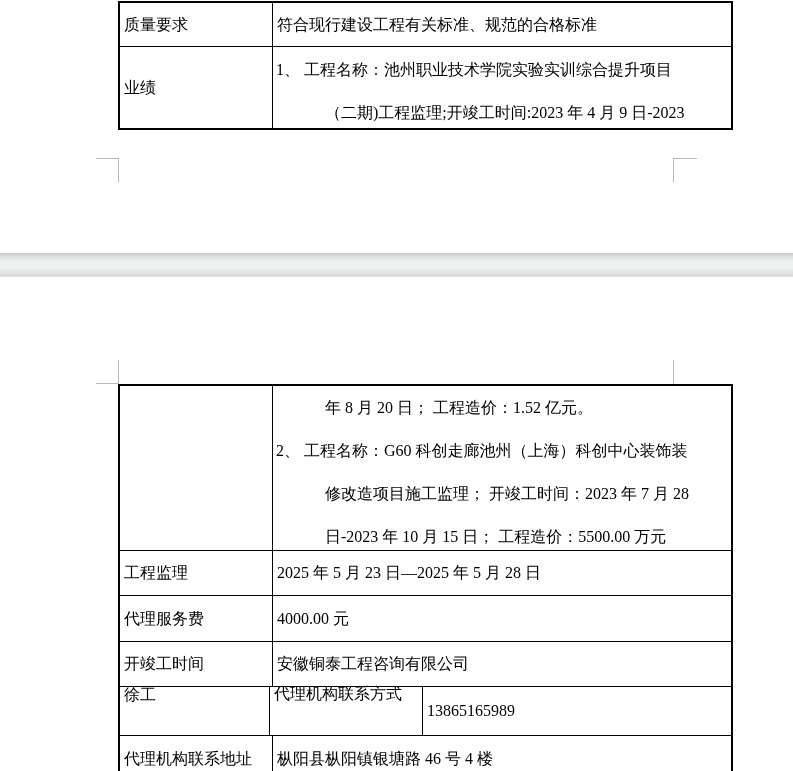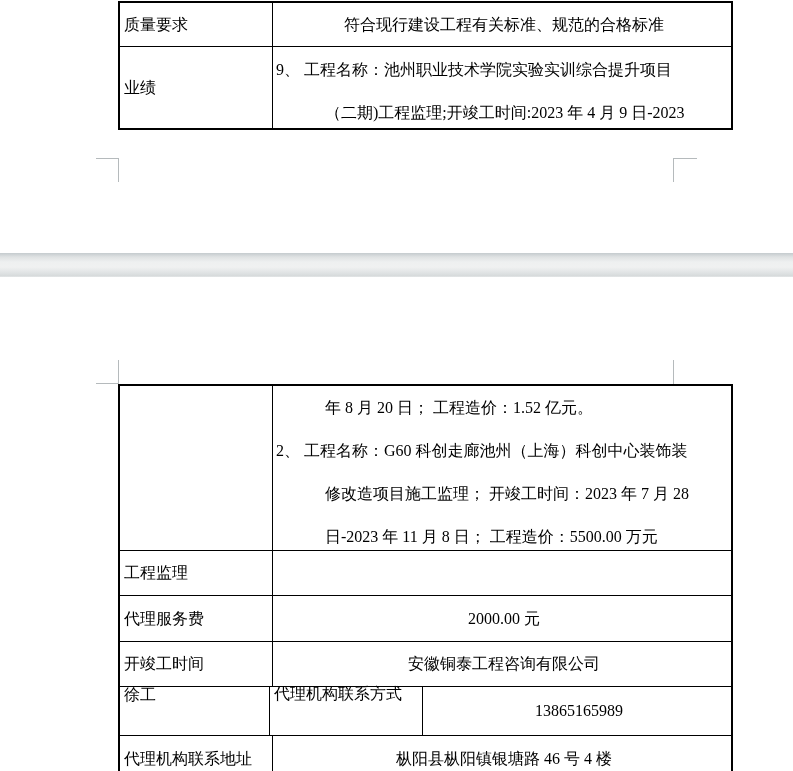--- a/index.html
+++ b/index.html
@@ -25,21 +25,21 @@
   }
   .t1 { top:1px; }
   .t2 { top:92px; }
   .trow { display:flex; box-sizing:border-box; }
   .trow + .trow { border-top:1px solid #000; }
   .lab {
     width:153px; flex:none; box-sizing:border-box;
     border-right:1px solid #000;
     display:flex; align-items:center; padding-left:4px;
   }
-  .con { flex:1; display:flex; align-items:center; padding-left:4px; box-sizing:border-box;justify-content:center; }
+  .con { flex:1; display:flex; align-items:center; padding-left:4px; box-sizing:border-box; }
   .cmid { flex:none; box-sizing:border-box; border-right:1px solid #000; display:flex; align-items:flex-start; padding-left:4px; }
   .w150 { width:150px; }
   .w153 { width:153px;font-family:Liberation Mono, monospace; }
   .multiline { display:block; padding-left:0; overflow:hidden; }
   .ln { line-height:43px; white-space:nowrap; padding-left:3px; }
   .ln.ind { padding-left:52px; }
   .pt1 { padding-top:1px; }
 </style>
 </head>
 <body>
@@ -55,21 +55,21 @@
         </div>
         <div class="con">
           <span>符合现行建设工程有关标准、规范的合格标准</span>
         </div>
       </div>
       <div class="trow" style="height:82px">
         <div class="lab">
           <span>业绩</span>
         </div>
         <div class="con multiline pt1">
-          <div class="ln">9、 工程名称：池州职业技术学院实验实训综合提升项目</div>
+          <div class="ln">1、 工程名称：池州职业技术学院实验实训综合提升项目</div>
           <div class="ln ind">（二期)工程监理;开竣工时间:2023 年 4 月 9 日-2023</div>
         </div>
       </div>
     </div>
 
     <div class="crop" style="left:96px;top:158px;width:23px;height:1px"></div>
     <div class="crop" style="left:118px;top:158px;width:1px;height:24px"></div>
     <div class="crop" style="left:673px;top:158px;width:24px;height:1px"></div>
     <div class="crop" style="left:673px;top:158px;width:1px;height:24px"></div>
   </div>
@@ -83,36 +83,39 @@
     <div class="crop" style="left:673px;top:68px;width:1px;height:24px"></div>
 
     <div class="doc-table t2">
 
       <div class="trow" style="height:164px">
         <div class="lab"></div>
         <div class="con multiline">
           <div class="ln ind">年 8 月 20 日； 工程造价：1.52 亿元。</div>
           <div class="ln">2、 工程名称：G60 科创走廊池州（上海）科创中心装饰装</div>
           <div class="ln ind">修改造项目施工监理； 开竣工时间：2023 年 7 月 28</div>
-          <div class="ln ind">日-2023 年 11 月 8 日； 工程造价：5500.00 万元</div>
+          <div class="ln ind">日-2023 年 10 月 15 日； 工程造价：5500.00 万元</div>
         </div>
       </div>
 
       <div class="trow" style="height:45px">
         <div class="lab">
           <span>工程监理</span>
+        </div>
+        <div class="con">
+          <span>2025 年 5 月 23 日—2025 年 5 月 28 日</span>
         </div>
       </div>
 
       <div class="trow" style="height:46px">
         <div class="lab">
           <span>代理服务费</span>
         </div>
         <div class="con">
-          <span>2000.00 元</span>
+          <span>4000.00 元</span>
         </div>
       </div>
 
       <div class="trow" style="height:45px">
         <div class="lab">
           <span>开竣工时间</span>
         </div>
         <div class="con">
           <span>安徽铜泰工程咨询有限公司</span>
         </div>

